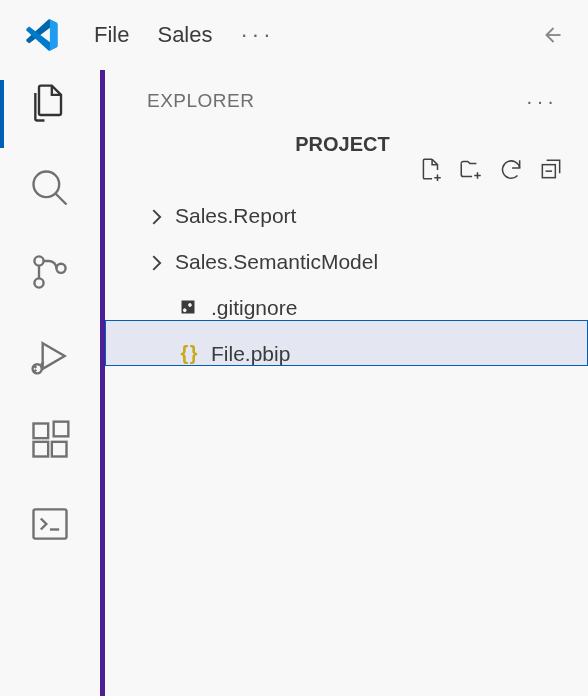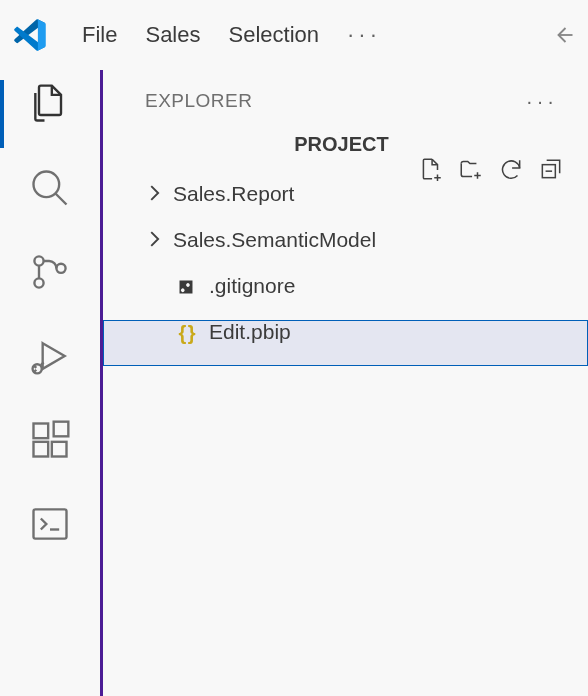--- a/index.html
+++ b/index.html
@@ -8,21 +8,21 @@
       background: #f8f8f8;
       width: 588px;
       height: 696px;
       overflow: hidden;
       color: #3b3b3b;
     }
     .title-bar {
       height: 70px;
       display: flex;
       align-items: center;
-      padding: 0 12px;
+      padding: 0 24px;
       background: #f8f8f8;
     }
     .vscode-logo {
       width: 36px;
       height: 36px;
       margin-right: 34px;
     }
     .menu-items { display: flex; gap: 28px; align-items: center; }
     .menu-item {
       font-size: 22px;
@@ -69,21 +69,21 @@
       position: absolute;
       left: 0;
       top: 10px;
       width: 4px;
       height: 68px;
       background: #005fb8;
     }
     .sidebar {
       flex: 1;
       background: #f8f8f8;
-      border-left: 3px solid #4c1d95;
+      border-left: 5px solid #4c1d95;
       display: flex;
       flex-direction: column;
     }
     .sidebar-header {
       height: 62px;
       display: flex;
       align-items: center;
       padding: 0 30px 0 42px;
     }
     .sidebar-title {
@@ -126,21 +126,21 @@
       color: #424242;
       cursor: pointer;
     }
     .tree {
       display: flex;
       flex-direction: column;
     }
     .tree-row {
       height: 46px;
       display: flex;
-      align-items: flex-start;
+      align-items: flex-end;
       padding-left: 40px;
       cursor: pointer;
       font-size: 21px;
       color: #3b3b3b;
     }
     .tree-row.selected {
       background: #e4e6f1;
       outline: 1px solid #005fb8;
       outline-offset: -1px;
     }
@@ -163,21 +163,20 @@
 
 <div class="title-bar">
   <svg class="vscode-logo" viewBox="0 0 32 32">
     <path fill="#0065A9" d="M29.01 5.03l-5.77-2.78a1.75 1.75 0 00-1.99.34L2.32 19.79a1.17 1.17 0 00.01 1.74l1.53 1.39c.43.39 1.08.42 1.54.06L28.14 5.75a1.16 1.16 0 011.87.92v-.07a1.75 1.75 0 00-1-1.57z"></path>
     <path fill="#007ACC" d="M29.01 26.97l-5.77 2.78a1.75 1.75 0 01-1.99-.34L2.32 12.21a1.17 1.17 0 01.01-1.74l1.53-1.39c.43-.39 1.08-.42 1.54-.06l22.74 17.23a1.16 1.16 0 001.87-.92v.07a1.75 1.75 0 01-1 1.57z"></path>
     <path fill="#1F9CF0" d="M23.24 29.75a1.75 1.75 0 01-1.99-.34c.64.64 1.75.19 1.75-.72V3.31c0-.91-1.11-1.36-1.75-.72a1.75 1.75 0 011.99-.34l5.77 2.77c.61.29 1 .91 1 1.58v18.8c0 .67-.39 1.29-1 1.58l-5.77 2.77z"></path>
   </svg>
   <div class="menu-items">
     <span class="menu-item">File</span>
     <span class="menu-item">Sales</span>
-    <span class="menu-item">Selection</span>
     <span class="menu-more">···</span>
   </div>
   <svg class="back-arrow" viewBox="0 0 24 24" fill="none" stroke="currentColor" stroke-width="1.6">
     <path d="M15 6l-6 6 6 6"></path>
       <path d="M21 12H9"></path>
   </svg>
 </div>
 
 <div class="workbench">
   <div class="activity-bar">
@@ -281,17 +280,17 @@
         <span class="file-icon">
           <svg width="22" height="22" viewBox="0 0 24 24">
             <path fill="#3b3b3b" transform="rotate(45 12 12)" d="M12 2l10 10-10 10L2 12 12 2zm0 5a2 2 0 100 4 2 2 0 000-4zm0 8a2 2 0 100 4 2 2 0 000-4z"></path>
           </svg>
         </span>
         <span>.gitignore</span>
       </div>
       <div class="tree-row selected">
         <svg class="tree-chevron spacer" viewBox="0 0 16 16"></svg>
         <span class="file-icon" style="font-weight:700;color:#c9a91a;font-size:20px;letter-spacing:-2px;">{&nbsp;}</span>
-        <span>Edit.pbip</span>
+        <span>File.pbip</span>
       </div>
     </div>
   </div>
 </div>
 
 </body></html>

